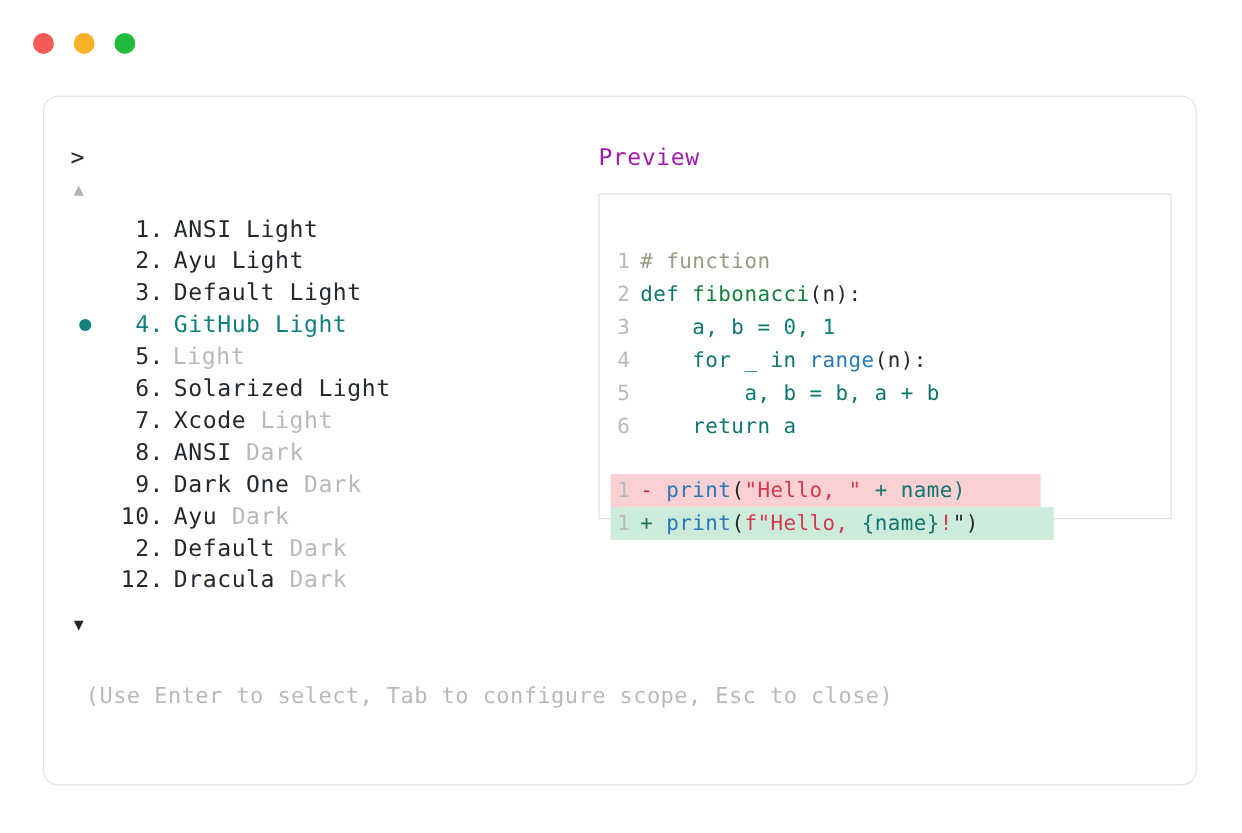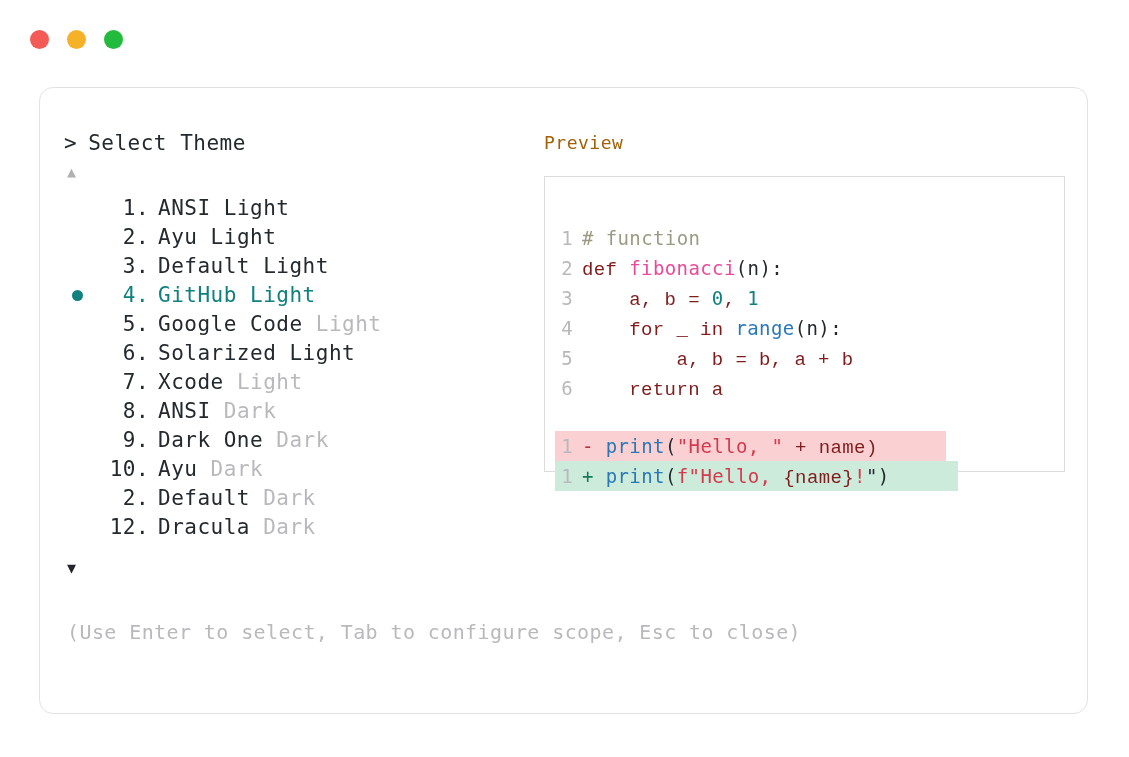--- a/index.html
+++ b/index.html
@@ -133,40 +133,40 @@
   .name-cell { margin-left: 14px; color: #24292e; }
   .variant { color: #24292e; text-align: right; }
   .variant.dim { color: #b9b9bd; }
   .theme-item.selected .idx,
   .theme-item.selected .dotsep,
   .theme-item.selected .name-cell,
   .theme-item.selected .variant { color: #11807f; }
 
   .footer-hint {
     position: absolute;
-    left: 27px;
+    left: 38px;
     top: 531px;
     font-size: 20px;
     line-height: 26px;
     color: #b9b9bd;
     letter-spacing: 0.4px;
     white-space: pre;
   }
 
   
   .right-pane {
     position: absolute;
     left: 504px;
     top: 42px;
     width: 522px;
   }
   .preview-label {
-    font-size: 18px;
+    font-size: 21px;
     line-height: 26px;
-    color: #a16207;
+    color: #a21caf;
     letter-spacing: 0.5px;
   }
   .preview-box {
     margin-top: 20px;
     width: 521px;
     height: 296px;
     box-sizing: border-box;
     border: 1.5px solid #dcdcdf;
     background: #ffffff;
     position: relative;
@@ -182,23 +182,23 @@
     white-space: pre;
   }
   .code-line { height: 30px; display: block; }
   .ln {
     color: #b9b9bd;
     display: inline-block;
     width: 14px;
     text-align: right;
   }
   .ln-space { display: inline-block; width: 9px; }
-  .c-plain   { color: #7f1d1d; font-family: Liberation Mono, monospace; }
+  .c-plain   { color: #0f766e; }
   .c-comment { color: #9b9b83; }
-  .c-func    { color: #ec4899; }
+  .c-func    { color: #15803d; }
   .c-num     { color: #11807f; }
   .c-builtin { color: #2979b8; text-align: center; }
   .c-str     { color: #d43a4d; }
   .c-punct   { color: #24292e; }
   .c-bang    { color: #d43a4d; }
 
   .code-gap { height: 28px; }
 
   .diff-line {
     display: block;
@@ -223,31 +223,30 @@
     <span class="dot yellow"></span>
     <span class="dot green"></span>
   </div>
 
   <div class="card">
     <div class="card-inner">
 
       <div class="left-pane">
         <div class="prompt-row">
           <span class="prompt-caret">&gt;</span>
-          <span class="prompt-title">Select Theme</span>
         </div>
 
         <div class="scroll-arrow up">▲</div>
 
         <ul class="theme-list" id="theme-list">
             <li class="theme-item"><span class="bullet-cell"></span><span class="idx">1</span><span class="dotsep">.</span><span class="name-cell">ANSI</span><span> </span><span class="variant">Light</span></li>
             <li class="theme-item"><span class="bullet-cell"></span><span class="idx">2</span><span class="dotsep">.</span><span class="name-cell">Ayu</span><span> </span><span class="variant">Light</span></li>
             <li class="theme-item"><span class="bullet-cell"></span><span class="idx">3</span><span class="dotsep">.</span><span class="name-cell">Default</span><span> </span><span class="variant">Light</span></li>
             <li class="theme-item selected"><span class="bullet-cell"><span class="bullet"></span></span><span class="idx">4</span><span class="dotsep">.</span><span class="name-cell">GitHub</span><span> </span><span class="variant">Light</span></li>
-            <li class="theme-item"><span class="bullet-cell"></span><span class="idx">5</span><span class="dotsep">.</span><span class="name-cell">Google Code</span><span> </span><span class="variant dim">Light</span></li>
+            <li class="theme-item"><span class="bullet-cell"></span><span class="idx">5</span><span class="dotsep">.</span><span> </span><span class="variant dim">Light</span></li>
             <li class="theme-item"><span class="bullet-cell"></span><span class="idx">6</span><span class="dotsep">.</span><span class="name-cell">Solarized</span><span> </span><span class="variant">Light</span></li>
             <li class="theme-item"><span class="bullet-cell"></span><span class="idx">7</span><span class="dotsep">.</span><span class="name-cell">Xcode</span><span> </span><span class="variant dim">Light</span></li>
             <li class="theme-item"><span class="bullet-cell"></span><span class="idx">8</span><span class="dotsep">.</span><span class="name-cell">ANSI</span><span> </span><span class="variant dim">Dark</span></li>
             <li class="theme-item"><span class="bullet-cell"></span><span class="idx">9</span><span class="dotsep">.</span><span class="name-cell">Dark One</span><span> </span><span class="variant dim">Dark</span></li>
             <li class="theme-item"><span class="bullet-cell"></span><span class="idx">10</span><span class="dotsep">.</span><span class="name-cell">Ayu</span><span> </span><span class="variant dim">Dark</span></li>
             <li class="theme-item"><span class="bullet-cell"></span><span class="idx">2</span><span class="dotsep">.</span><span class="name-cell">Default</span><span> </span><span class="variant dim">Dark</span></li>
             <li class="theme-item"><span class="bullet-cell"></span><span class="idx">12</span><span class="dotsep">.</span><span class="name-cell">Dracula</span><span> </span><span class="variant dim">Dark</span></li>
           </ul>
 
         <div class="scroll-arrow down">▼</div>

